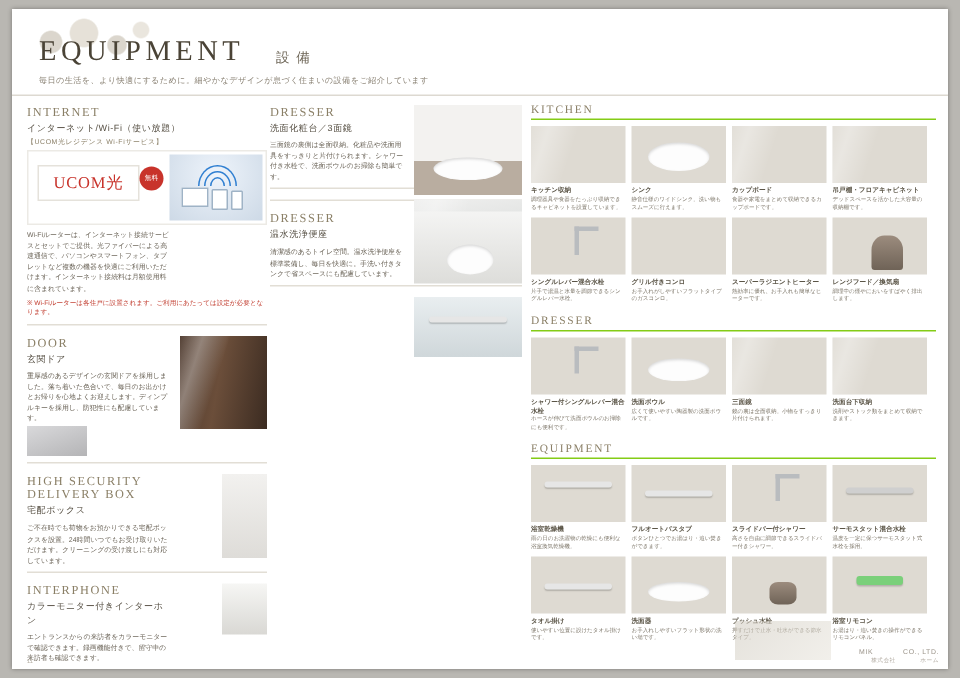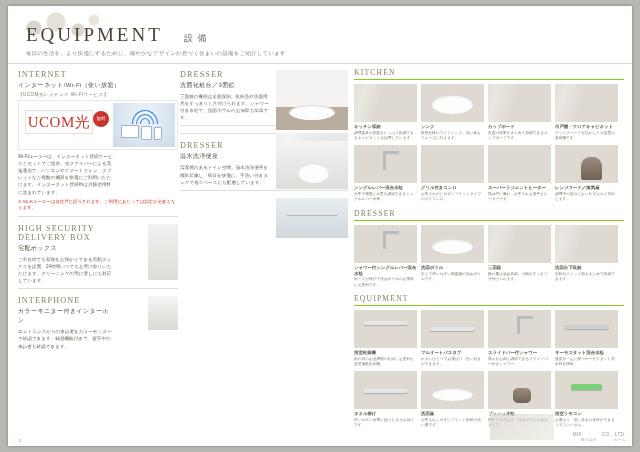--- a/index.html
+++ b/index.html
@@ -76,21 +76,21 @@
   .net-banner{
     position:relative;height:48px;background:#ffffff;border:1px solid #eceae5;
     margin-top:3px;
   }
   .ucom{
     position:absolute;left:6px;top:9px;width:66px;height:22px;
     background:#fff;border:1px solid #e5e2db;
     font-family:"Liberation Serif",serif;font-size:11px;color:#1b4f9c;
     text-align:center;line-height:22px;letter-spacing:.5px;
   }
-  .ucom span{color:#c8332b;font-size:15px;}
+  .ucom span{color:#c8332b;font-size:11px;}
   .net-badge{
     position:absolute;left:74px;top:10px;width:16px;height:16px;border-radius:50%;
     background:#c8332b;color:#fff;font-size:4.5px;text-align:center;line-height:16px;
   }
   .wifi-box{
     position:absolute;right:2px;top:2px;width:62px;height:44px;
     background:radial-gradient(circle at 50% 30%, #eef4fb, #cdd9e6);
   }
   .wifi-wave{position:absolute;left:18px;top:4px;width:26px;height:16px;}
   .wifi-wave i{
@@ -197,20 +197,35 @@
           <div class="dev pc"></div>
           <div class="dev tb"></div>
           <div class="dev ph2"></div>
         </div>
       </div>
       <div class="sec-body" style="width:96px">Wi-Fiルーターは、インターネット接続サービスとセットでご提供。光ファイバーによる高速通信で、パソコンやスマートフォン、タブレットなど複数の機器を快適にご利用いただけます。インターネット接続料は月額使用料に含まれています。</div>
       <div class="tagline redline">※ Wi-Fiルーターは各住戸に設置されます。ご利用にあたっては設定が必要となります。</div>
       <div class="sec-line"></div>
     </div>
 
+    <div class="blk">
+      <div class="txt">
+        <div class="sec-en">DOOR</div>
+        <div class="sec-jp">玄関ドア</div>
+        <div class="sec-body">重厚感のあるデザインの玄関ドアを採用しました。落ち着いた色合いで、毎日のお出かけとお帰りを心地よくお迎えします。ディンプルキーを採用し、防犯性にも配慮しています。</div>
+      </div>
+      <div class="pic">
+        <span class="ph door" style="width:58px;height:62px">
+            <span class="sheen"></span>
+          </span>
+      </div>
+      <div style="clear:both"></div>
+      <span class="ph key" style="width:40px;height:20px;margin-top:2px"></span>
+      <div class="sec-line"></div>
+    </div>
 
     <div class="blk">
       <div class="txt">
         <div class="sec-en">HIGH SECURITY</div>
         <div class="sec-en">DELIVERY BOX</div>
         <div class="sec-jp">宅配ボックス</div>
         <div class="sec-body">ご不在時でも荷物をお預かりできる宅配ボックスを設置。24時間いつでもお受け取りいただけます。クリーニングの受け渡しにも対応しています。</div>
       </div>
       <div class="pic">
         <span class="ph panel" style="width:30px;height:56px"></span>

